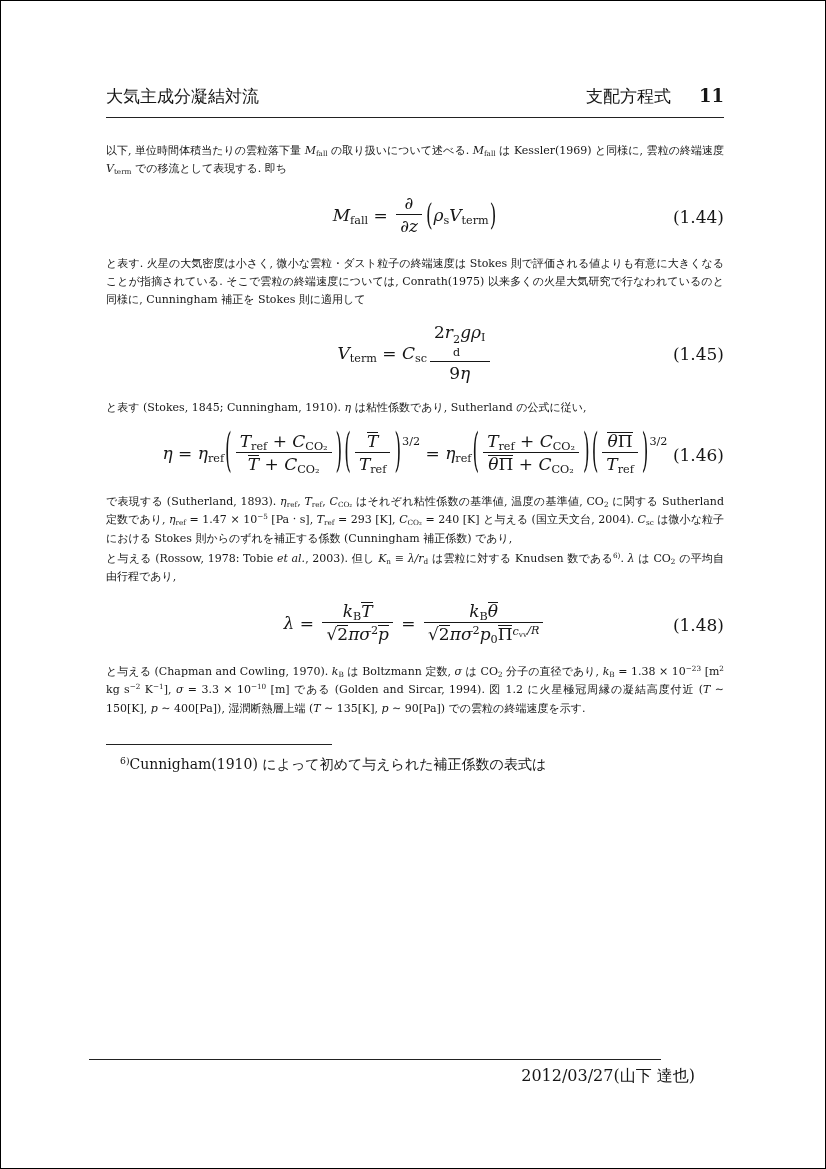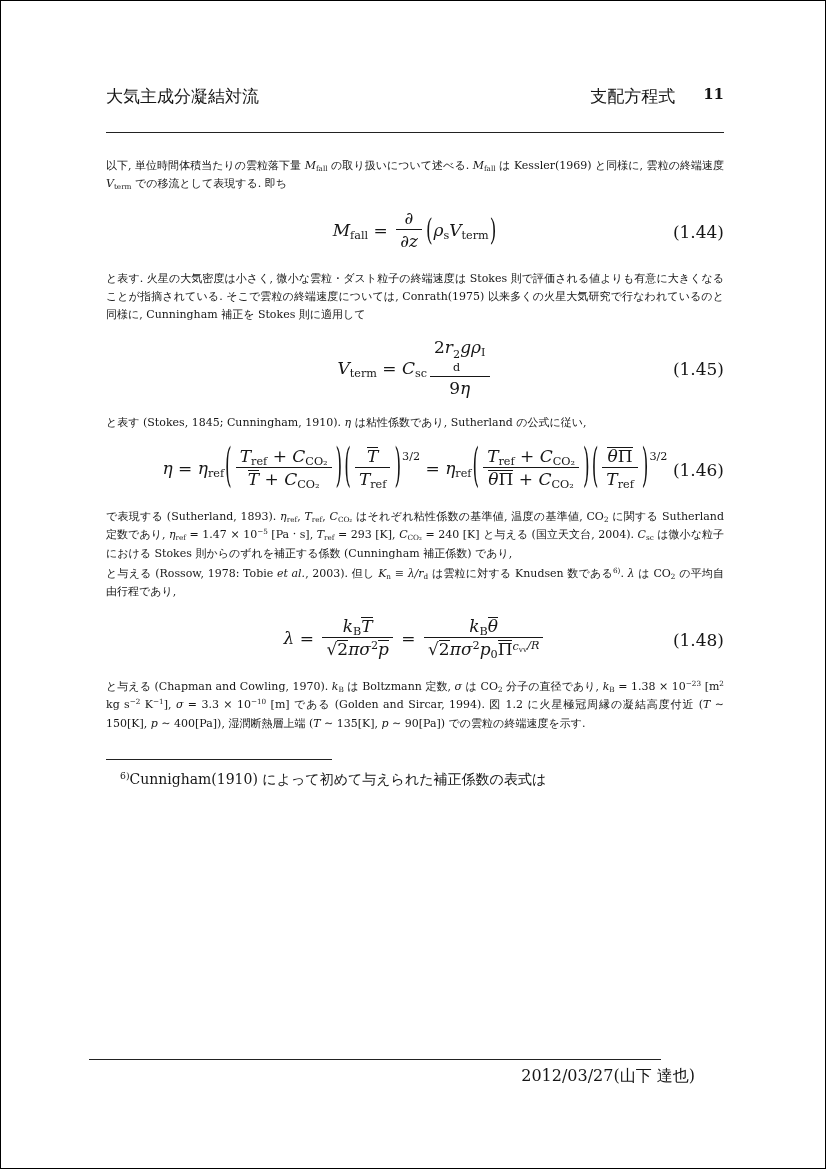--- a/index.html
+++ b/index.html
@@ -11,25 +11,25 @@
     box-sizing:border-box;
     overflow:hidden;
     font-family:"DejaVu Serif","Liberation Serif",serif;
     color:#161616;
   }
   .content{position:absolute; left:105px; top:84px; width:618px;}
 
   
   .runhead{
     display:flex; justify-content:space-between; align-items:baseline;
-    font-size:17px; padding-bottom:24px;
+    font-size:17px; padding-bottom:9px;
     border-bottom:1.5px solid #222;
   }
   .runhead .right{display:flex; gap:28px; align-items:flex-start;}
-  .runhead .pageno{font-weight:bold; font-size:15px;}
+  .runhead .pageno{font-weight:bold; font-size:18px;}
 
   
   .sechead{margin-top:34px; font-size:20px; font-weight:bold; display:flex; gap:18px;}
 
   
   .para{margin-top:24px; font-size:11px; line-height:1.67; text-align:justify;}
   .para.cont{margin-top:2px;}
   .it{font-style:italic;}
   .rm{font-style:normal;}
   sup,sub{font-size:0.66em; line-height:0;}

